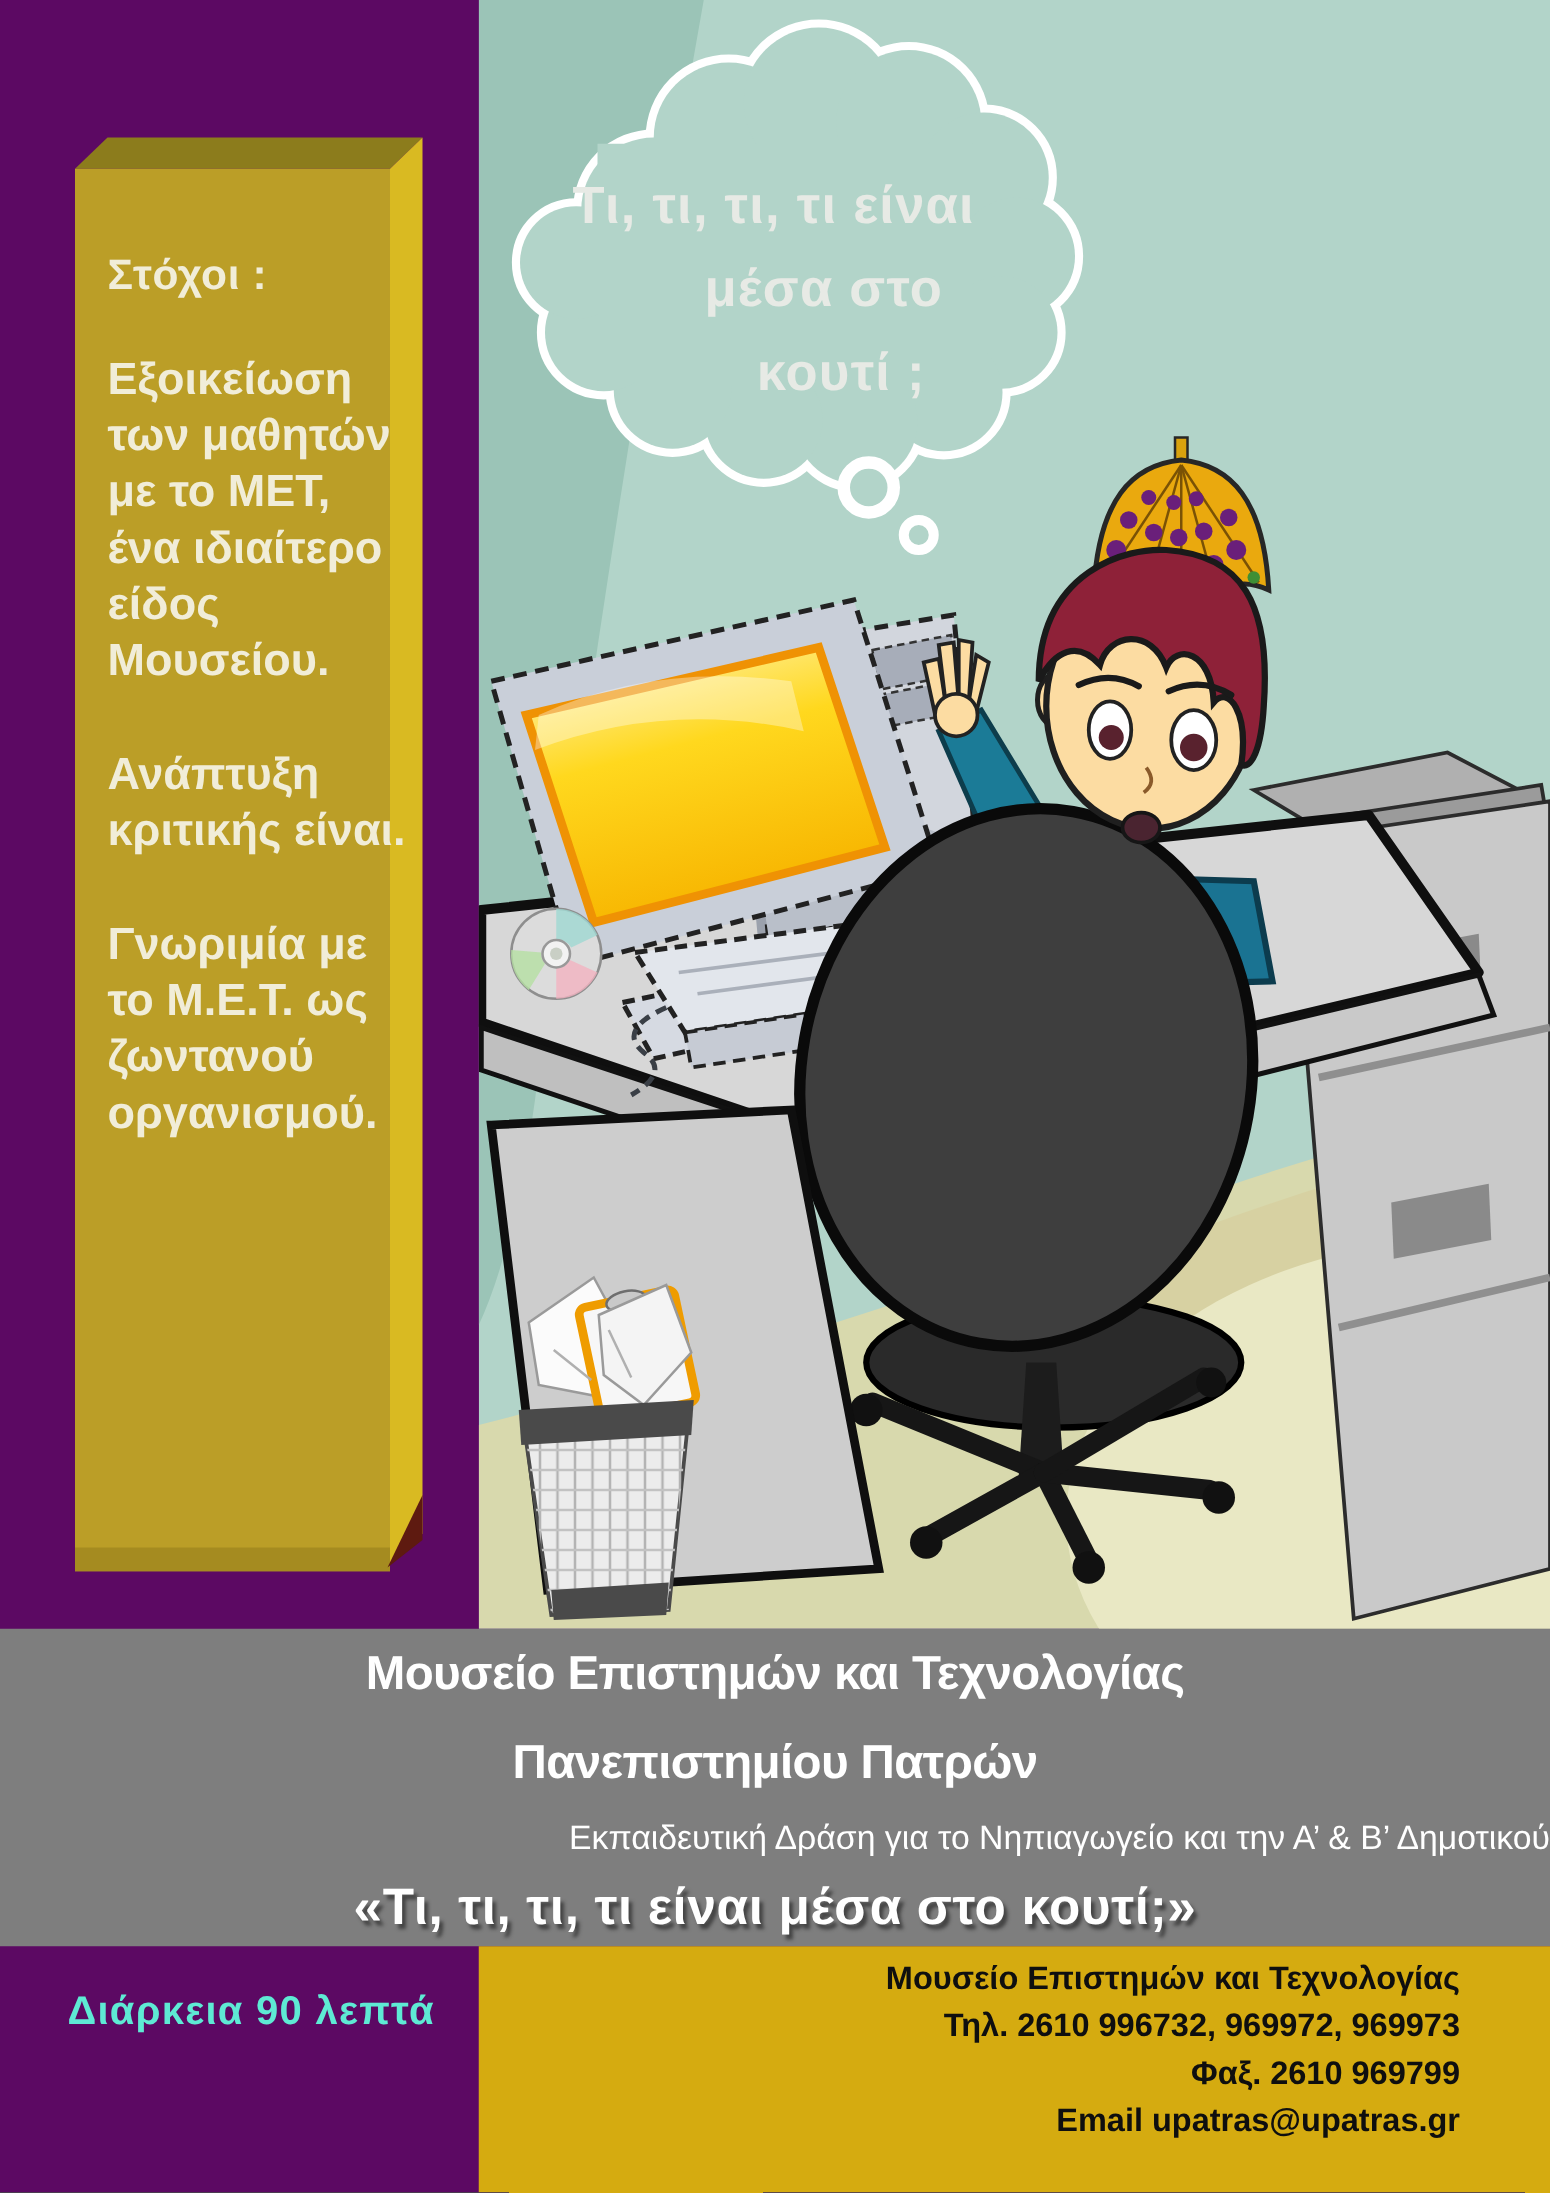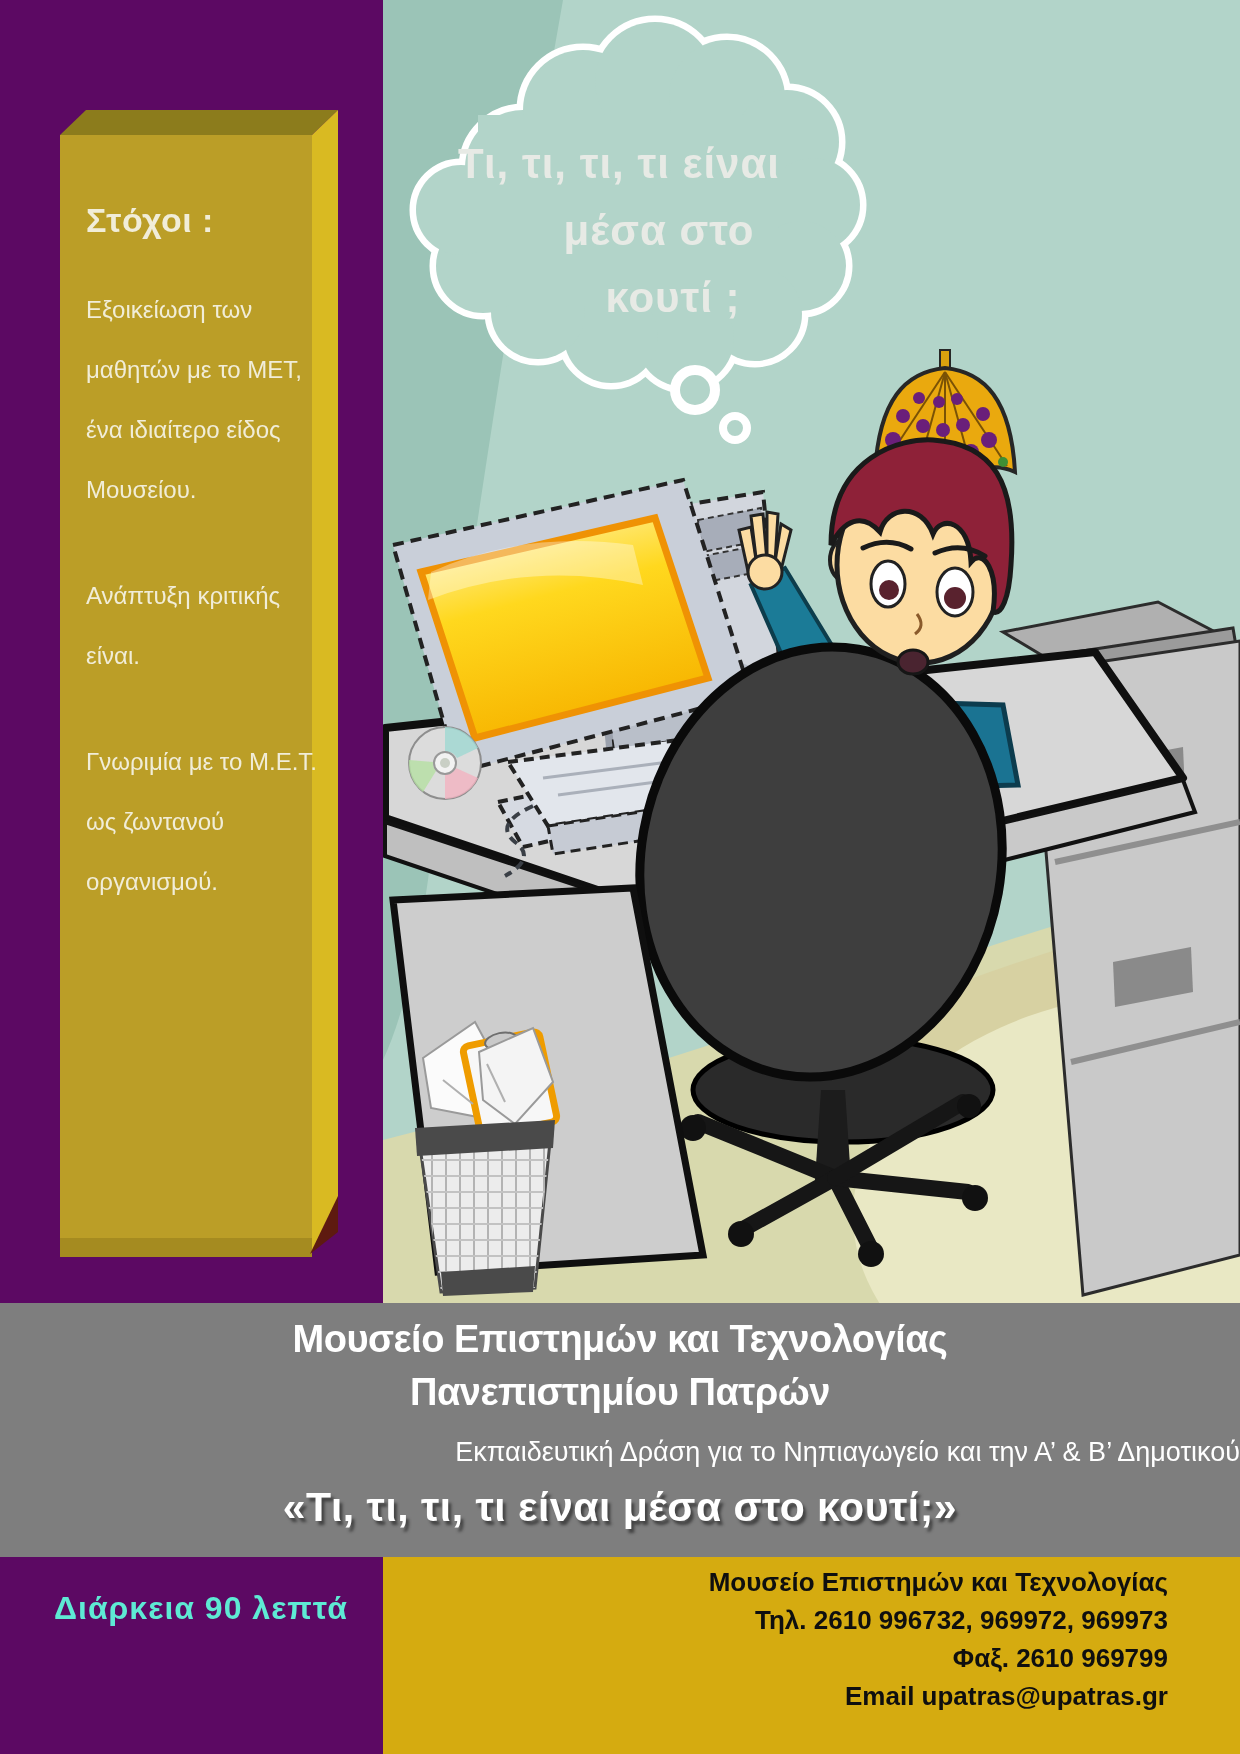--- a/index.html
+++ b/index.html
@@ -5,26 +5,26 @@
   html,body{margin:0;padding:0;background:#222;}
   .poster{position:relative;width:1240px;height:1754px;overflow:hidden;
           font-family:"Liberation Sans",sans-serif;background:#5c0963;margin:0 auto;}
   
   .illustration{position:absolute;left:383px;top:0;width:726px;height:1303px;}
   
   .objbox-svg{position:absolute;left:0;top:0;width:383px;height:1754px;}
   .objectives{position:absolute;left:60px;top:135px;width:285px;height:1120px;
               box-sizing:border-box;padding:26px 14px 0 26px;color:#f1edd8;overflow:hidden;margin-top:40px;}
   .objectives h2{margin:0 0 40px 0;font-size:34px;font-weight:bold;letter-spacing:.5px;}
-  .objectives p{margin:0 0 46px 0;font-size:24px;line-height:60px;font-weight:400;}
+  .objectives p{margin:0 0 46px 0;font-size:36px;line-height:45px;font-weight:700;}
   
   .band{position:absolute;left:0;top:1303px;width:1240px;height:254px;background:#7e7e7e;
         color:#fff;text-align:center;}
   .band .t1{margin-top:14px;font-size:38px;font-weight:600;letter-spacing:-.5px;line-height:44px;}
-  .band .t2{margin-top:9px;font-size:38px;font-weight:600;letter-spacing:-.5px;line-height:44px;}
+  .band .t2{margin-top:27px;font-size:38px;font-weight:600;letter-spacing:-.5px;line-height:44px;}
   .band .sub{margin-top:22px;font-size:27px;font-weight:400;line-height:32px;text-align:right;}
   .band .main{margin-top:12px;font-size:41px;font-weight:bold;letter-spacing:.5px;
               text-shadow:3px 4px 3px rgba(35,35,35,.65);line-height:54px;}
   
   .goldfoot{position:absolute;left:383px;top:1557px;width:857px;height:197px;background:#d5ab10;}
   .contact{position:absolute;right:72px;top:6px;text-align:right;color:#0f0f0f;
            font-size:26px;font-weight:bold;line-height:38px;}
   .duration{position:absolute;left:54px;top:1590px;color:#5eead4;font-size:32px;
             font-weight:bold;letter-spacing:1px;}
 </style>

